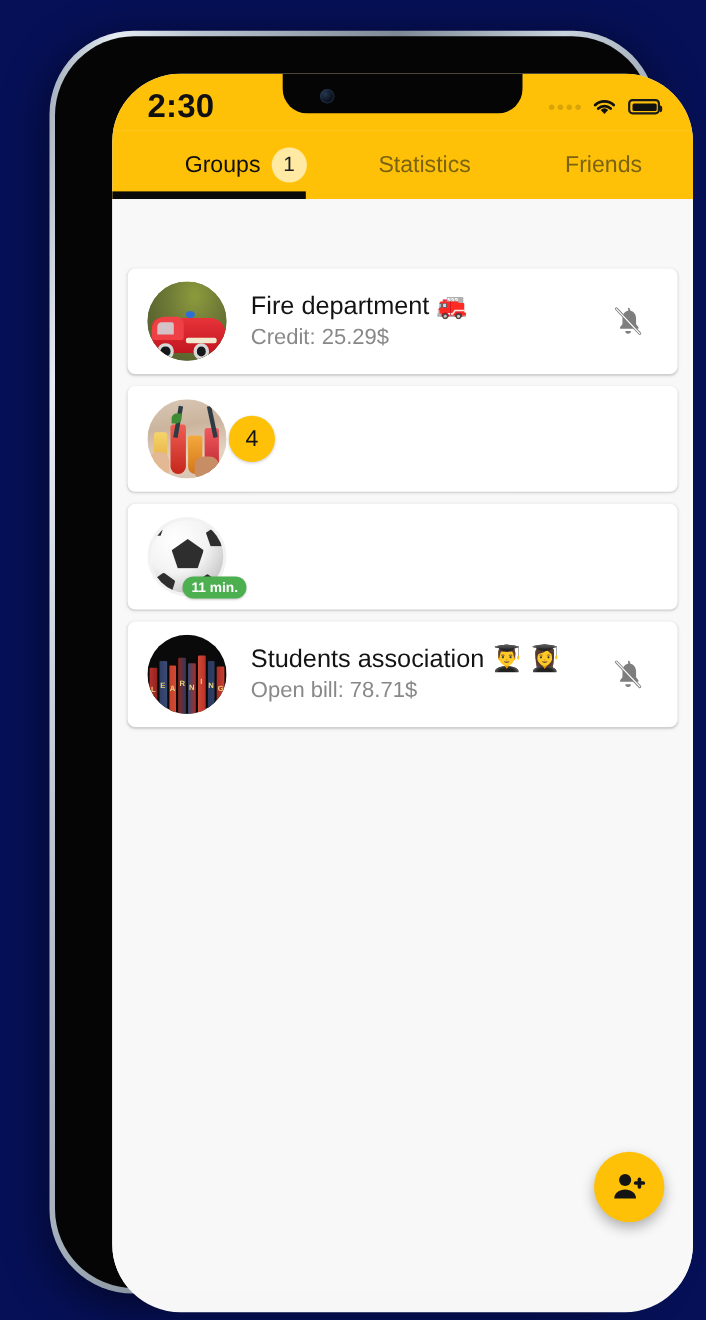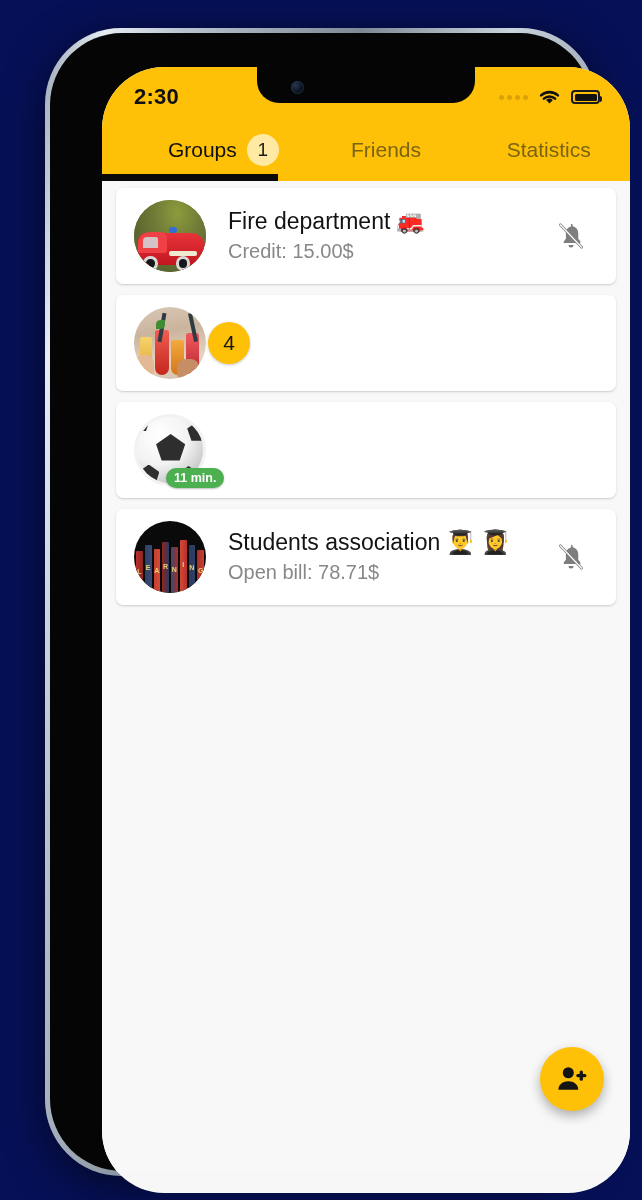--- a/index.html
+++ b/index.html
@@ -83,21 +83,21 @@
     position: relative;
     height: 52px;
     background: #FFC107;
     display: flex;
     align-items: center;
     justify-content: space-between;
     padding: 8px 30px 0 32px;
     z-index: 10;
   }
   .status-time {
-    font-size: 22px;
+    font-size: 30px;
     font-weight: 700;
     color: #101010;
     letter-spacing: .2px;
   }
   .status-right { display: flex; align-items: center; gap: 9px; }
   .sig-dots { display: flex; gap: 3px; align-items: center; }
   .sig-dots i { width: 5px; height: 5px; border-radius: 50%; background: #d9a408; display:block; }
   .battery {
     width: 29px; height: 14px;
     border: 2px solid #1a1a1a;
@@ -181,21 +181,21 @@
     background: #0a0a0a;
   }
 
   
   .content {
     background: #f8f8f8;
     height: 992px;
     position: relative;
     overflow: hidden;
   }
-  .list { padding: 7px 0 0 0; }
+  .list { padding: 17px 0 0 0; margin-top: 46px; }
 
   .card {
     background: #fff;
     margin: 0 14px 11px 14px;
     border-radius: 7px;
     height: 96px;
     display: flex;
     align-items: center;
     padding: 0 22px 0 18px;
     box-shadow: 0 1px 3px rgba(0,0,0,.13), 0 1px 1px rgba(0,0,0,.06);
@@ -377,24 +377,24 @@
         </div>
       </div>
 
 
       <div class="tabs">
         <div class="tab active">
           <span>Groups</span>
           <span class="tab-badge">1</span>
         </div>
         <div class="tab">
-          <span>Friends</span>
+          <span>Statistics</span>
         </div>
         <div class="tab">
-          <span>Statistics</span>
+          <span>Friends</span>
         </div>
         <div class="tab-indicator"></div>
       </div>
 
       <div class="content">
         <div class="list">
 
           <div class="card">
             <div class="card-avatar">
               <div class="ava-img">
@@ -404,21 +404,21 @@
                     <div class="win"></div>
                   <div class="light"></div>
                     <div class="stripe"></div>
                   <div class="w1"></div>
                     <div class="w2"></div>
                 </div>
               </div>
             </div>
             <div class="card-text">
               <div class="card-title">Fire department 🚒</div>
-              <div class="card-sub">Credit: 15.00$</div>
+              <div class="card-sub">Credit: 25.29$</div>
             </div>
             <div class="card-trail">
               <svg width="30" height="32" viewBox="0 0 24 24">
                 <path d="M12 2.2a1.5 1.5 0 0 1 1.5 1.5v.5c2.6.6 4.3 2.9 4.3 5.7v4.3l1.7 2.1v1.2H6.2v-1.2l1.7-2.1V9.9c0-2.8 1.7-5.1 4.3-5.7v-.5A1.5 1.5 0 0 1 12 2.2z" fill="#7e7e7e"></path>
                 <path d="M10 19.2h4a2 2 0 0 1-4 0z" fill="#7e7e7e"></path>
                 <line x1="3.5" y1="3" x2="20.5" y2="21" stroke="#7e7e7e" stroke-width="2.1" stroke-linecap="round"></line>
                 <line x1="3.5" y1="3" x2="20.5" y2="21" stroke="#ffffff" stroke-width="0.9" stroke-linecap="round"></line>
               </svg>
             </div>
           </div>

